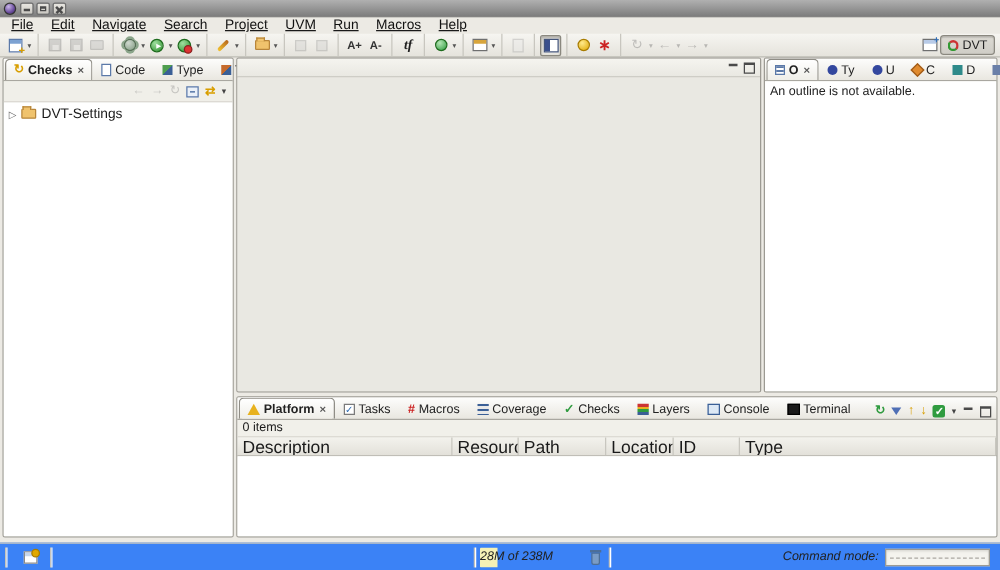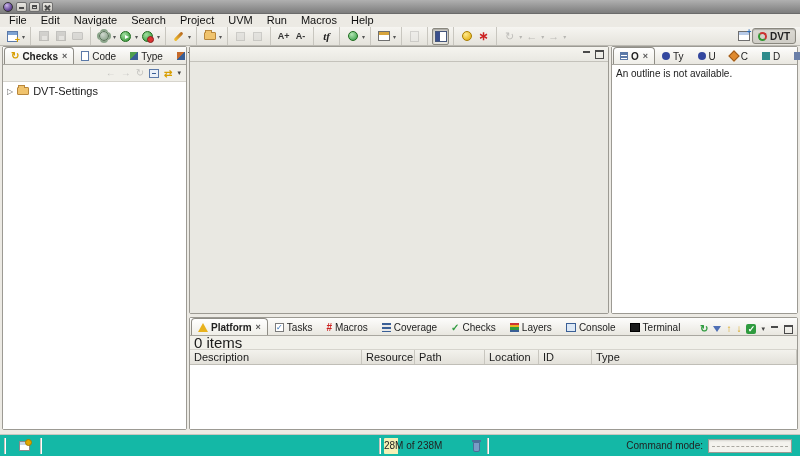--- a/index.html
+++ b/index.html
@@ -11,21 +11,21 @@
   .win-icon { width:10px; height:10px; border-radius:50%; margin:0 3px; background:radial-gradient(circle at 35% 30%, #c9b6e8, #6b4d9e 60%, #3a2560); border:1px solid #333; }
   .titlebar .title { flex:1; text-align:center; font-size:10px; font-weight:bold; color:#3e3e3e; text-shadow:0 1px 0 rgba(255,255,255,.35); white-space:nowrap; overflow:hidden; }
   .win-ctrls { display:flex; gap:2px; margin-right:3px; }
   .wbtn { width:11px; height:10px; background:linear-gradient(#e8e6e1,#c9c7c1); border:1px solid #707070; border-radius:2px; position:relative; }
   .wbtn.min::after { content:""; position:absolute; left:2px; right:2px; bottom:2px; height:2px; background:#4a4a4a; }
   .wbtn.max::after { content:""; position:absolute; left:2px; right:2px; top:2px; bottom:2px; border:1px solid #4a4a4a; border-top-width:2px; }
   .wbtn.close::before, .wbtn.close::after { content:""; position:absolute; left:1px; top:4px; width:7px; height:1.6px; background:#4a4a4a; }
   .wbtn.close::before { transform:rotate(45deg); } .wbtn.close::after { transform:rotate(-45deg); }
 
   
-  .menubar { height:13px; display:flex; align-items:center; background:#ECEAE4; padding-left:2px; }
+  .menubar { height:13px; display:flex; align-items:center; background:#ECEAE4; padding-left:2px;text-decoration:underline; }
   .menu-item { font-size:11px; line-height:13px; padding:0 7px; color:#111; }
 
   
   .toolbar { height:19px; display:flex; align-items:center; background:linear-gradient(#f6f5f1,#e5e3dc); border-bottom:1px solid #bcbab3; padding:0 2px; }
   .tgroup { display:flex; align-items:center; height:100%; padding:0 2px; }
   .tgroup + .tgroup { border-left:1px solid #c8c6bf; margin-left:2px; padding-left:4px; }
   .tbtn { height:17px; min-width:17px; display:flex; align-items:center; justify-content:center; border-radius:2px; }
   .caret { font-size:6px; color:#555; margin:0 1px; }
   .dis { opacity:.35; filter:grayscale(80%); }
   .txt-ic { font-size:9px; font-weight:bold; color:#333; }
@@ -64,21 +64,21 @@
   .ic-toggled::before { content:""; position:absolute; left:0; top:0; bottom:0; width:4px; background:#3a4f8c; }
   .tbtn.pressed { border:1px solid #8a887f; background:linear-gradient(#d9d7d0,#e9e7e0); box-shadow:inset 0 1px 2px rgba(0,0,0,.25); }
   .ic-ball { width:10px; height:10px; border-radius:50%; background:radial-gradient(circle at 35% 30%, #ffe98c, #e0a800); border:1px solid #a87c00; }
   .ic-pin { color:#cc2222; font-size:12px; font-weight:bold; line-height:10px; }
   .ic-arrow { font-size:11px; color:#666; line-height:11px; }
   .ic-persp { width:12px; height:10px; background:#fff; border:1px solid #6f6f6f; }
   .ic-persp::before { content:""; position:absolute; left:0; right:0; top:0; height:3px; background:#b8cbe8; }
   .ic-persp::after { content:"+"; position:absolute; right:-3px; top:-5px; color:#2f6db5; font-size:8px; font-weight:bold; }
   .dvt-btn { display:flex; align-items:center; gap:3px; height:16px; padding:0 5px; border:1px solid #8a887f; border-radius:3px; background:linear-gradient(#dcdad3,#cfcdc6); box-shadow:inset 0 1px 1px rgba(0,0,0,.2); }
   .ic-ring { width:9px; height:9px; border-radius:50%; border:2px solid #339933; border-top-color:#cc3333; border-right-color:#cc3333; }
-  .dvt-lbl { font-size:10px; font-weight:bold; color:#222; }
+  .dvt-lbl { font-size:10px; font-weight:normal; color:#222; }
 
   
   .main { position:absolute; top:46px; left:0; width:800px; height:388px; }
   .panel { position:absolute; border:1px solid #9c9a93; border-radius:2px; background:#F1F0EA; display:flex; flex-direction:column; }
   .left-panel  { left:2px;   top:0;     width:185px; height:384px; }
   .editor-area { left:189px; top:0;     width:420px; height:268px; }
   .right-panel { left:611px; top:0;     width:187px; height:268px; }
   .bottom-panel{ left:189px; top:271px; width:609px; height:113px; }
 
   .tabbar { height:18px; display:flex; align-items:flex-end; background:linear-gradient(#fdfdfc,#e9e7e0); border-bottom:1px solid #a9a7a0; padding-left:1px; }
@@ -122,33 +122,33 @@
   .ti-warn { width:0; height:0; border-left:5px solid transparent; border-right:5px solid transparent; border-bottom:9px solid #e8b21e; }
   .ti-task { width:9px; height:9px; background:#fff; border:1px solid #7a7a7a; color:#2f6db5; font-size:8px; line-height:8px; text-align:center; }
   .ti-hash { color:#cc2222; font-weight:bold; font-size:10px; }
   .ti-cov { width:9px; height:9px; background:repeating-linear-gradient(#3a5f96 0 2px,#e8e8e8 2px 4px); }
   .ti-check { color:#2f9b3f; font-weight:bold; font-size:10px; }
   .ti-layers { width:9px; height:9px; background:linear-gradient(#cc3333 0 25%,#e8b21e 25% 50%,#2f9b3f 50% 75%,#3a5f96 75% 100%); }
   .ti-console { width:10px; height:9px; background:#dce8f5; border:1px solid #3a5f96; }
   .ti-term { width:10px; height:9px; background:#1a1a1a; border:1px solid #000; }
 
   
-  .items-line { height:14px; font-size:15px; padding-left:4px; background:#F1F0EA; border-bottom:1px solid #d6d4cd; line-height:14px; }
-  .theader { height:15px; display:flex; background:linear-gradient(#f3f2ed,#e3e1da); border-bottom:1px solid #c0beb7; font-size:11px; }
+  .items-line { height:14px; font-size:10px; padding-left:4px; background:#F1F0EA; border-bottom:1px solid #d6d4cd; line-height:14px; }
+  .theader { height:15px; display:flex; background:linear-gradient(#f3f2ed,#e3e1da); border-bottom:1px solid #c0beb7; font-size:14px; }
   .th { padding-left:4px; line-height:15px; border-right:1px solid #c8c6bf; overflow:hidden; white-space:nowrap; }
   .tbody { flex:1; background:#fff; }
   .bp-tools { display:flex; align-items:center; gap:5px; margin-left:auto; padding-right:4px; }
   .bt { font-size:10px; line-height:12px; }
   .bt.sync { color:#2f9b3f; font-weight:bold; }
   .bt.filter { width:0; height:0; border-left:4px solid transparent; border-right:4px solid transparent; border-top:6px solid #4f6fb5; }
   .bt.up, .bt.down { color:#d89e00; font-weight:bold; }
   .bt.plus { width:10px; height:10px; border-radius:2px; background:#2f9b3f; color:#fff; font-size:9px; line-height:10px; text-align:center; font-weight:bold; }
 
   
-  .statusbar { position:absolute; left:0; top:434px; width:800px; height:22px; background:#14b8a6; border-top:1px solid #c8c6bf; display:flex; align-items:center; font-size:10px; }
+  .statusbar { position:absolute; left:0; top:434px; width:800px; height:22px; background:#3b82f6; border-top:1px solid #c8c6bf; display:flex; align-items:center; font-size:10px;font-style:italic; }
   .sb-sep { width:1px; height:16px; background:#c4c2bb; margin:0 4px; box-shadow:1px 0 0 #fff; }
   .sb-icon { width:11px; height:10px; background:#fff; border:1px solid #8a8a8a; position:relative; margin-left:10px; }
   .sb-icon::before { content:""; position:absolute; left:0; right:0; top:0; height:3px; background:#c7d6ea; }
   .sb-icon::after { content:""; position:absolute; right:-3px; top:-3px; width:5px; height:5px; border-radius:50%; background:#e0a800; border:1px solid #a87c00; }
   .heap { position:relative; width:86px; height:16px; overflow:hidden; border-radius:1px; }
   .heap-used { position:absolute; left:0; top:0; bottom:0; width:14px; background:#f5f1b6; }
   .heap-text { position:relative; text-align:center; line-height:16px; color:#222; }
   .trash { width:9px; height:12px; position:relative; margin:0 2px; }
   .trash::before { content:""; position:absolute; left:1px; right:1px; top:2px; bottom:0; background:#7a9cc6; border:1px solid #4c6e98; border-radius:0 0 2px 2px; }
   .trash::after { content:""; position:absolute; left:0; right:0; top:0; height:2px; background:#4c6e98; }

